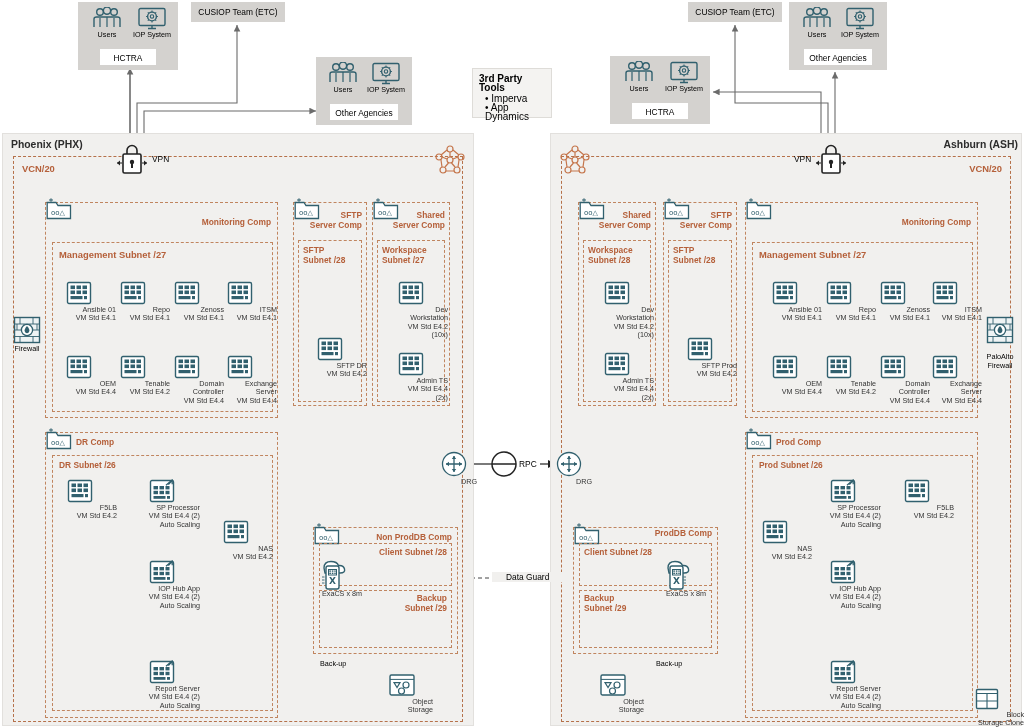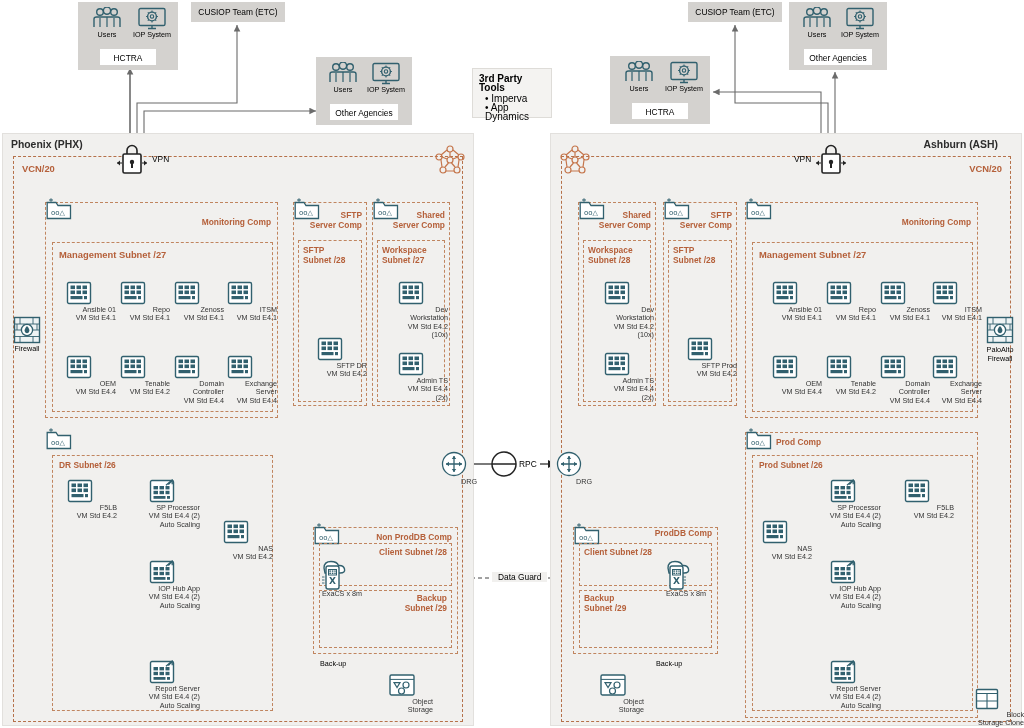--- a/index.html
+++ b/index.html
@@ -536,20 +536,23 @@
           <rect x="4.5" y="9.5" width="4.5" height="3.6"></rect>
           <rect x="10.5" y="9.5" width="4.5" height="3.6"></rect>
           <rect x="16.5" y="9.5" width="4.5" height="3.6"></rect>
           <rect x="4.5" y="15" width="12" height="3.2"></rect>
           <rect x="18" y="15" width="3" height="3.2"></rect>
         </g>
       </svg>
     <div class="cap"><span>Admin TS</span><br><span>VM Std E4.4</span><br><span>(2x)</span></div>
   </div>
 
+  <div class="abs comp" style="left:45px;top:432px;width:233px;height:286px;">
+    <div class="sm lbl-orange" style="position:absolute;left:30px;top:4px;">DR Comp</div>
+  </div>
   <svg class="abs" style="left:46px;top:428px;" width="26" height="22" viewBox="0 0 26 22">
     <path d="M1.2 4.5 L1.2 20.5 L24.5 20.5 L24.5 7.5 L12 7.5 L10 4.5 z" fill="#fff" stroke="#31606e" stroke-width="1.3"></path>
     <text x="5" y="17" font-family="DejaVu Sans" font-size="7" fill="#31606e">oo△</text>
     <path d="M3 2 L7 2 M5 0.3 L5 3.8" stroke="#31606e" stroke-width="1"></path>
   </svg>
   <div class="abs subnet" style="left:52px;top:455px;width:221px;height:256px;">
     <div class="sm lbl-orange" style="position:absolute;left:6px;top:4px;">DR Subnet /26</div>
   </div>
 
   <div class="node" style="left:43px;top:479px;">
@@ -678,21 +681,21 @@
       <path d="M2 6.4 L26 6.4" stroke="#31606e" stroke-width="1"></path>
       <path d="M9 14.5 L6 9.6 L12 9.6 z" fill="none" stroke="#31606e" stroke-width="1.2"></path>
       <circle cx="18" cy="12" r="3" fill="none" stroke="#31606e" stroke-width="1.2"></circle>
       <circle cx="13.5" cy="18" r="3" fill="none" stroke="#31606e" stroke-width="1.2"></circle>
     </svg>
     <div class="cap"><span>Object</span><br><span>Storage</span></div>
   </div>
   <div class="abs tiny" style="left:320px;top:660px;">Back-up</div>
 
   <div class="abs region" style="left:550px;top:133px;width:472px;height:593px;">
-    <div class="lg lbl-dark" style="position:absolute;right:23px;top:5px;margin-left:8px;">Ashburn (ASH)</div>
+    <div class="lg lbl-dark" style="position:absolute;right:3px;top:5px;margin-left:8px;">Ashburn (ASH)</div>
   </div>
   <div class="abs vcn" style="left:561px;top:156px;width:450px;height:566px;">
     <div class="md lbl-orange" style="position:absolute;right:8px;top:6px;">VCN/20</div>
   </div>
   <svg class="abs" style="left:558px;top:145px;" width="34" height="32" viewBox="0 0 34 32">
     <g fill="none" stroke="#c5764c" stroke-width="1.2">
       <circle cx="17" cy="4" r="3"></circle>
         <circle cx="6" cy="12" r="3"></circle>
         <circle cx="28" cy="12" r="3"></circle>
       <circle cx="10" cy="25" r="3"></circle>
@@ -715,21 +718,21 @@
     </svg>
   </div>
 
   <div class="abs" style="left:978px;top:316px;width:44px;height:52px;">
     <svg width="28" height="28" viewBox="0 0 28 28" style="display:block;margin:0 auto;">
       <rect x="1.5" y="1.5" width="25" height="25" fill="#eef3f4" stroke="#31606e" stroke-width="1.4"></rect>
       <path d="M1.5 8 L26.5 8 M1.5 14 L26.5 14 M1.5 20.5 L26.5 20.5 M7 1.5 L7 8 M20 1.5 L20 8 M4 8 L4 14 M11 8 L11 14 M17 8 L17 14 M24 8 L24 14 M7 20.5 L7 26.5 M20 20.5 L20 26.5" stroke="#31606e" stroke-width="0.9"></path>
       <circle cx="14" cy="14" r="5.6" fill="#fff" stroke="#31606e" stroke-width="1.3"></circle>
       <path d="M14 10 C15.6 12 16.4 13.2 16.4 14.6 C16.4 16.1 15.3 17.3 14 17.3 C12.7 17.3 11.6 16.1 11.6 14.6 C11.6 13.2 12.4 12 14 10 z" fill="#31606e"></path>
     </svg>
-    <div class="tiny ctr" style="margin-top:2px;"><span>PaloAlto</span><br><span>Firewall</span></div>
+    <div class="tiny ctr" style="margin-top:9px;"><span>PaloAlto</span><br><span>Firewall</span></div>
   </div>
 
   <div class="abs comp" style="left:578px;top:202px;width:78px;height:204px;">
     <div class="sm lbl-orange right" style="position:absolute;right:4px;top:8px;line-height:9.6px;">
       <span>Shared</span><br><span>Server Comp</span>
     </div>
   </div>
   <svg class="abs" style="left:579px;top:198px;" width="26" height="22" viewBox="0 0 26 22">
     <path d="M1.2 4.5 L1.2 20.5 L24.5 20.5 L24.5 7.5 L12 7.5 L10 4.5 z" fill="#fff" stroke="#31606e" stroke-width="1.3"></path>
     <text x="5" y="17" font-family="DejaVu Sans" font-size="7" fill="#31606e">oo△</text>
@@ -1114,15 +1117,15 @@
       <path d="M13 5 L10.8 8 L15.2 8 z M13 21 L10.8 18 L15.2 18 z M5 13 L8 10.8 L8 15.2 z M21 13 L18 10.8 L18 15.2 z" fill="#31606e"></path>
     </svg>
     <div class="cap">DRG</div>
   </div>
   <svg class="abs" style="left:488px;top:450px;" width="32" height="30" viewBox="0 0 32 30">
     <circle cx="16" cy="14" r="12" fill="#fff" stroke="#222" stroke-width="1.5"></circle>
     <path d="M4 14 L28 14" stroke="#222" stroke-width="1.5"></path>
   </svg>
   <div class="abs sm" style="left:519px;top:459px;">RPC</div>
 
-  <div class="abs sm" style="left:492px;top:572px;background:#f1f0ee;padding:0 6px;">Data Guard</div>
+  <div class="abs sm" style="left:492px;top:572px;background:#f1f0ee;padding:0 14px;">Data Guard</div>
 
 </div>
 
 </body></html>

